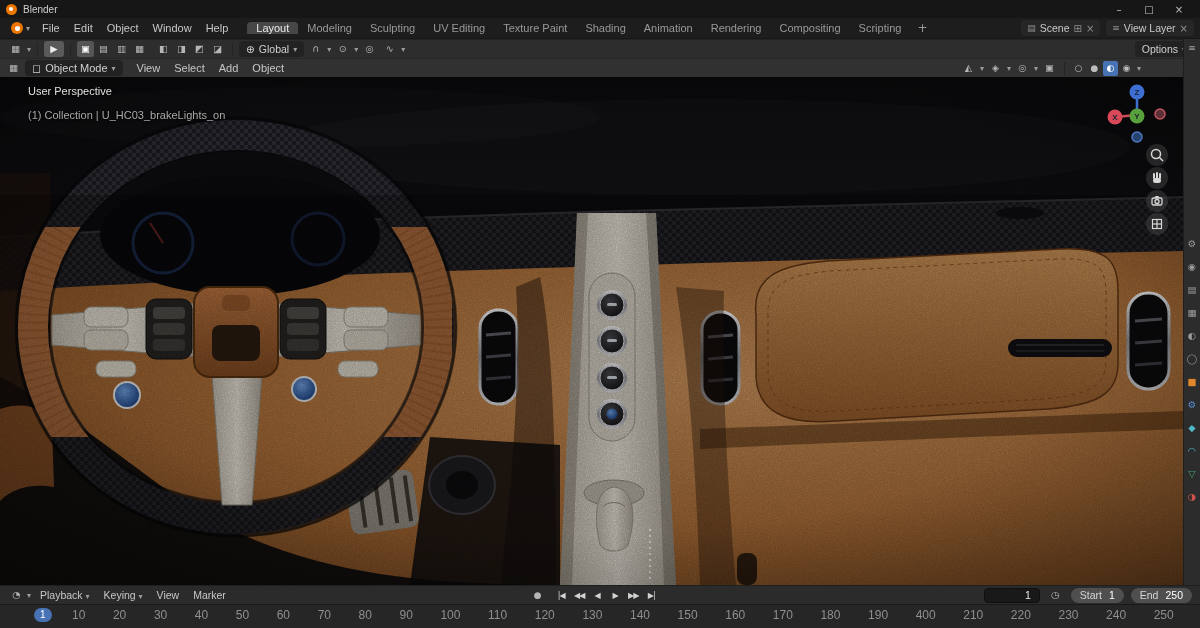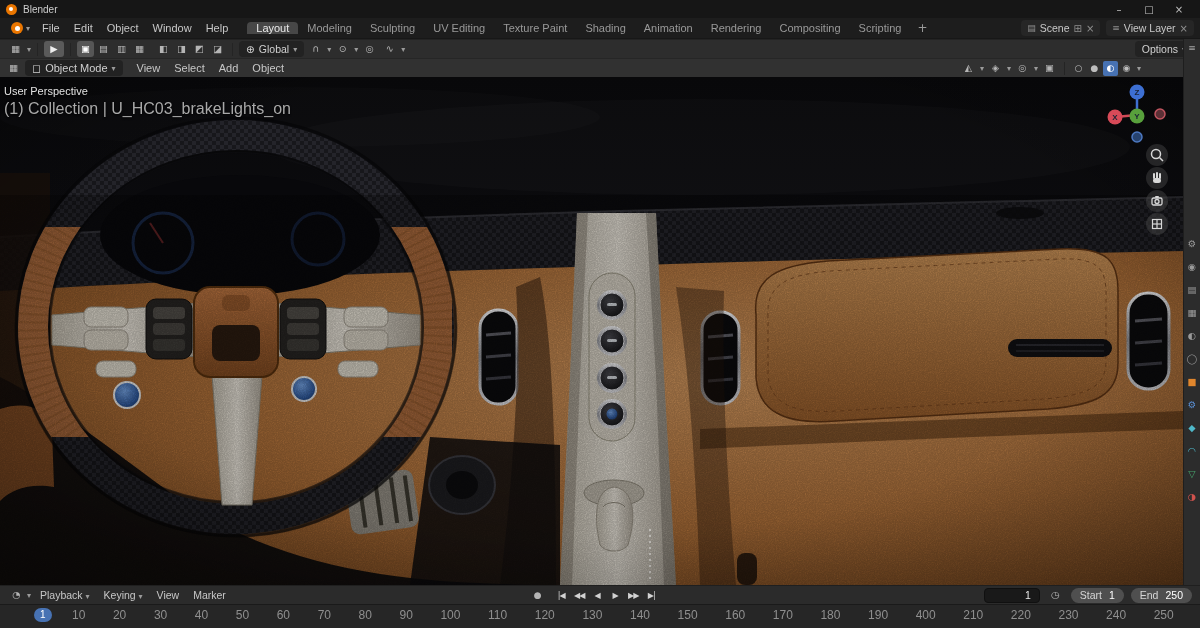--- a/index.html
+++ b/index.html
@@ -46,23 +46,23 @@
   
   .vpheader { height:19px; background:#313131; border-top:1px solid #262626; display:flex; align-items:center; padding:0 5px; gap:3px; font-size:11px; color:#d0d0d0; flex:none; }
   .vp-menus { display:flex; margin-left:4px; }
   .vph-right { margin-left:auto; display:flex; align-items:center; gap:3px; margin-right:54px; }
   .shade-btn { min-width:15px; height:15px; line-height:15px; text-align:center; font-size:9px; color:#bdbdbd; border-radius:2px; }
   .shade-btn.active { background:#4772b3; color:#fff; }
 
   
   .viewport { position:relative; height:508px; background:#000; overflow:hidden; flex:none; }
   .scene { position:absolute; left:0; top:0; }
-  .vp-overlay { position:absolute; left:4px; top:8px; pointer-events:none; text-shadow:0 1px 2px rgba(0,0,0,.9); }
+  .vp-overlay { position:absolute; left:28px; top:8px; pointer-events:none; text-shadow:0 1px 2px rgba(0,0,0,.9); }
   .vp-line1 { font-size:11px; color:#e2e2e2; }
-  .vp-line2 { font-size:16px; color:#a9a9a9; margin-top:3px; }
+  .vp-line2 { font-size:11px; color:#a9a9a9; margin-top:12px; }
   .gizmo { position:absolute; top:3px; right:30px; }
   .gizmo text { font-size:8px; font-weight:bold; fill:#1b2436; text-anchor:middle; }
   .nav-col { position:absolute; top:67px; right:32px; display:flex; flex-direction:column; gap:1px; }
   .nav-btn { width:22px; height:22px; border-radius:50%; background:rgba(80,80,80,.40); display:flex; align-items:center; justify-content:center; }
 
   
   .props-strip { position:absolute; top:39px; right:0; width:17px; height:546px; background:#2c2c2c; border-left:1px solid #1e1e1e; display:flex; flex-direction:column; align-items:center; padding-top:4px; z-index:5; }
   .ps-editor { color:#a5a5a5; font-size:9px; }
   .ps-tabs { display:flex; flex-direction:column; align-items:center; gap:13px; margin-top:186px; }
   .ptab { font-size:9.5px; line-height:10px; }

